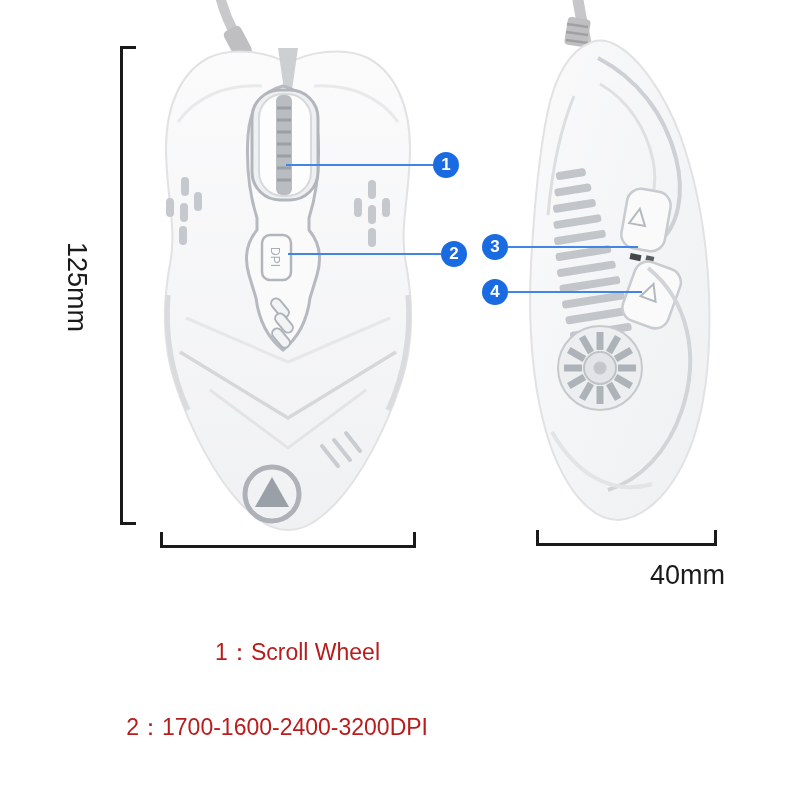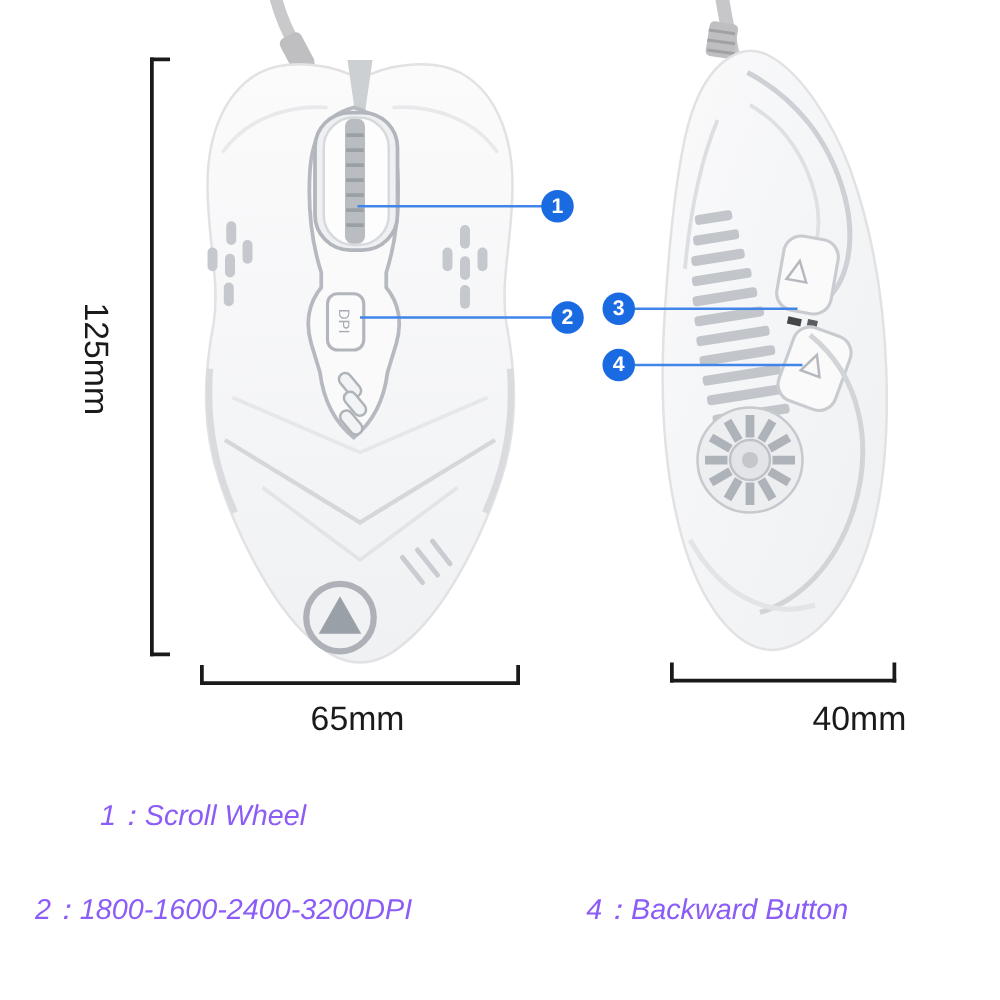--- a/index.html
+++ b/index.html
@@ -12,22 +12,22 @@
             border-left:3px solid #1a1a1a;border-right:3px solid #1a1a1a;}
   #b65{left:160px;top:532px;width:250px;}
   #b40{left:536px;top:530px;width:175px;}
   .dimlabel{position:absolute;color:#1a1a1a;font-size:27px;line-height:30px;text-align:center;}
   #l125{left:17px;top:272px;width:120px;height:30px;transform:rotate(90deg);}
   #l65{left:186px;top:560px;width:200px;}
   #l40{left:525px;top:560px;width:200px;text-align:right;}
   .leader{position:absolute;height:2px;background:#4285e8;}
   .badge{position:absolute;width:26px;height:26px;border-radius:50%;background:#1a6ae2;
          color:#ffffff;font-size:17px;font-weight:bold;text-align:center;line-height:26px;}
-  .legend{position:absolute;color:#8b5cf6;font-size:23px;line-height:28px;text-align:left;
-          white-space:nowrap;font-style:italic;}
+  .legend{position:absolute;color:#b91c1c;font-size:23px;line-height:28px;text-align:right;
+          white-space:nowrap;}
   #lg1{left:80px;top:638px;width:300px;}
   #lg2{left:28px;top:713px;width:400px;}
   #lg3{left:459px;top:638px;width:300px;}
   #lg4{left:469px;top:713px;width:300px;}
 </style>
 </head>
 <body>
 
 <div id="canvas">
 
@@ -137,31 +137,29 @@
         <circle cx="600" cy="368" r="6.5" fill="#c3c6ca"></circle>
       </g>
       <path d="M 648,268 C 688,300 700,355 682,410 C 668,452 640,480 608,490" fill="none" stroke="#d2d5d8" stroke-width="4"></path>
       <path d="M 552,432 C 576,474 612,496 652,484" fill="none" stroke="#e2e4e6" stroke-width="4"></path>
     </g>
   </svg>
 
   <div class="vbracket"></div>
   <div class="dimlabel" id="l125">125mm</div>
   <div class="hbracket" id="b65"></div>
-  <div class="dimlabel" id="l65">65mm</div>
   <div class="hbracket" id="b40"></div>
   <div class="dimlabel" id="l40">40mm</div>
 
   <div class="leader" style="left:286px;top:164px;width:148px;"></div>
   <div class="leader" style="left:288px;top:253px;width:153px;"></div>
   <div class="leader" style="left:508px;top:246px;width:130px;"></div>
   <div class="leader" style="left:508px;top:291px;width:134px;"></div>
 
   <div class="badge" style="left:433px;top:152px;">1</div>
   <div class="badge" style="left:441px;top:241px;">2</div>
   <div class="badge" style="left:482px;top:234px;">3</div>
   <div class="badge" style="left:482px;top:279px;">4</div>
 
   <div class="legend" id="lg1"><span>1：</span><span>Scroll Wheel</span></div>
-  <div class="legend" id="lg2"><span>2：</span><span>1800-1600-2400-3200DPI</span></div>
-  <div class="legend" id="lg4"><span>4：</span><span>Backward Button</span></div>
+  <div class="legend" id="lg2"><span>2：</span><span>1700-1600-2400-3200DPI</span></div>
 
 </div>
 
 </body></html>

